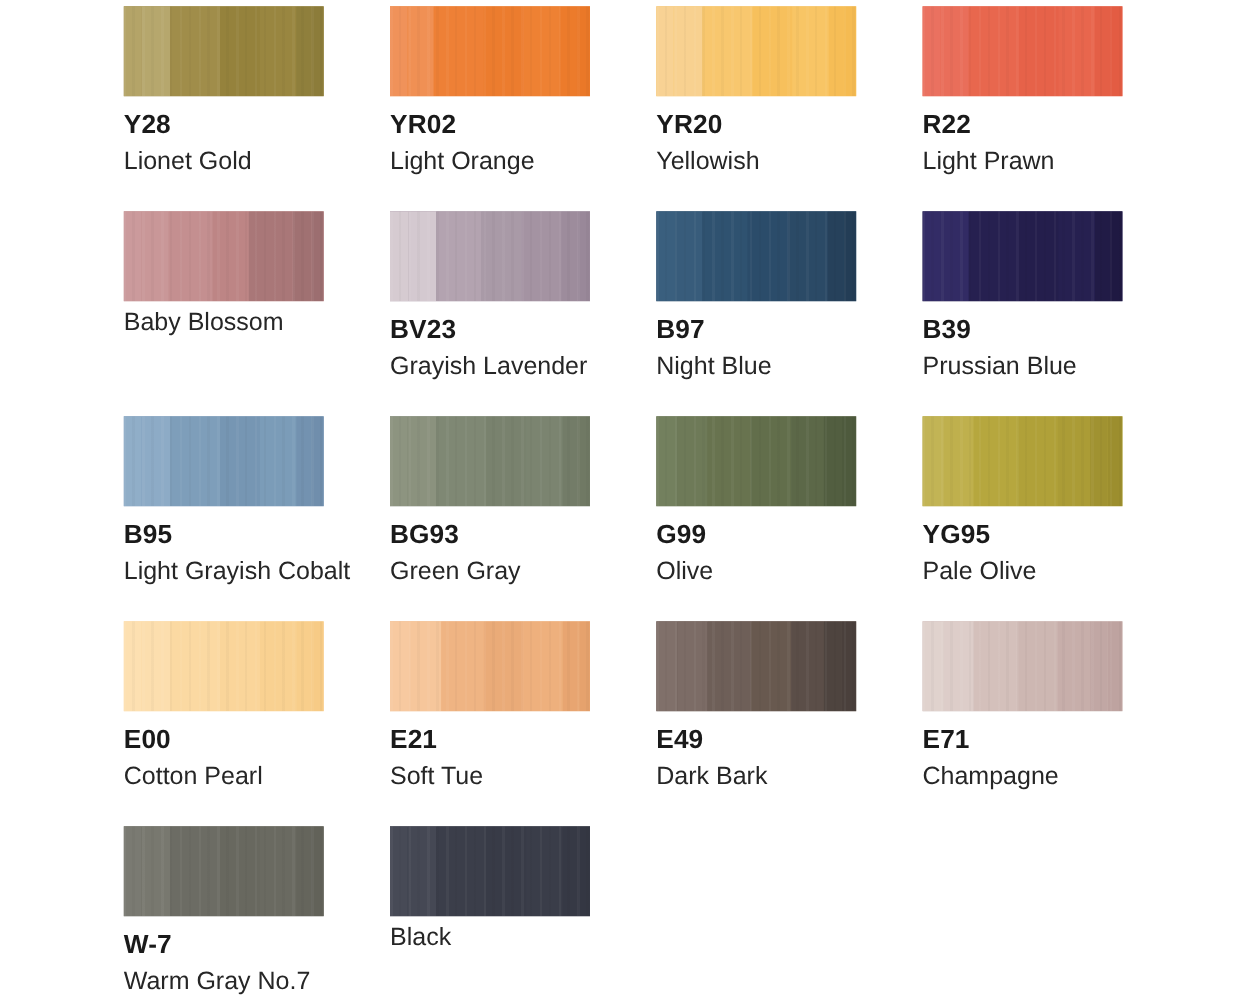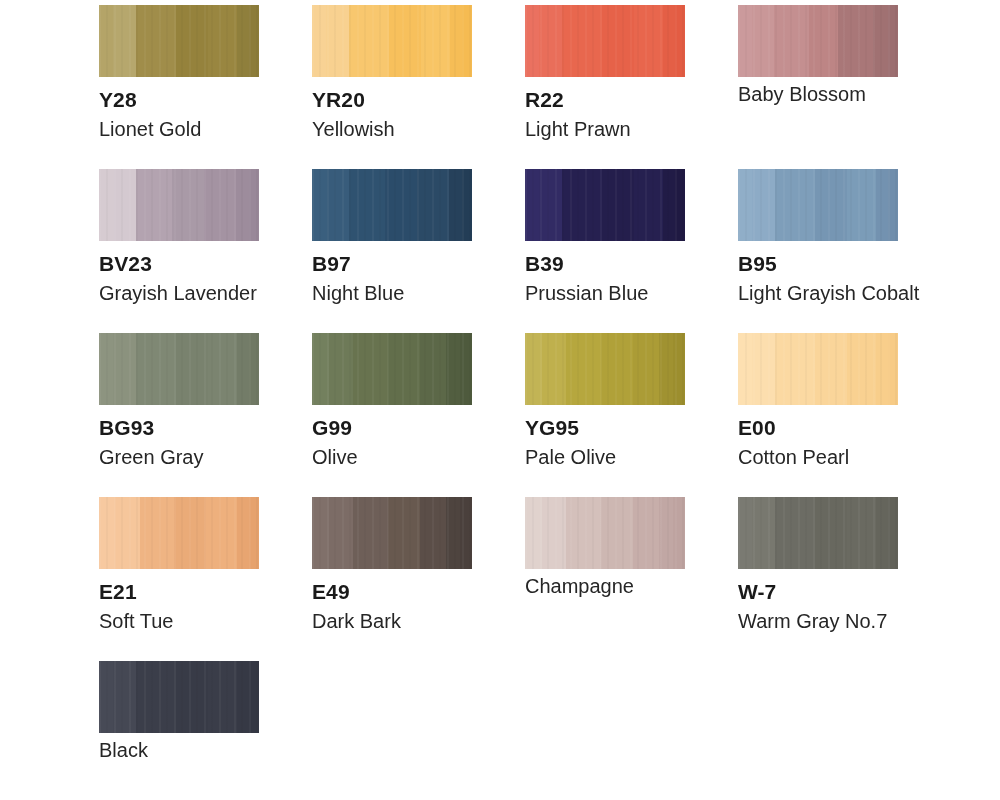--- a/index.html
+++ b/index.html
@@ -93,20 +93,33 @@
         <div class="band" style="background: rgb(160, 141, 74); flex-grow: 25; flex-basis: 0px;"></div>
         <div class="band" style="background: rgb(149, 130, 60); flex-grow: 20; flex-basis: 0px;"></div>
         <div class="band" style="background: rgb(153, 134, 64); flex-grow: 18; flex-basis: 0px;"></div>
         <div class="band" style="background: rgb(143, 127, 60); flex-grow: 8; flex-basis: 0px;"></div>
         <div class="band" style="background: rgb(140, 124, 58); flex-grow: 6; flex-basis: 0px;"></div>
       </div>
       <div class="swatch-code">Y28</div>
       <div class="swatch-name">Lionet Gold</div>
     </div>
     <div class="swatch-cell">
+      <div class="swatch-chip" style="background: rgb(239, 130, 56);">
+        <div class="band" style="background: rgb(240, 146, 90); flex-grow: 9; flex-basis: 0px;"></div>
+        <div class="band" style="background: rgb(240, 144, 84); flex-grow: 13; flex-basis: 0px;"></div>
+        <div class="band" style="background: rgb(238, 128, 54); flex-grow: 25; flex-basis: 0px;"></div>
+        <div class="band" style="background: rgb(236, 124, 46); flex-grow: 20; flex-basis: 0px;"></div>
+        <div class="band" style="background: rgb(238, 129, 51); flex-grow: 18; flex-basis: 0px;"></div>
+        <div class="band" style="background: rgb(236, 123, 43); flex-grow: 8; flex-basis: 0px;"></div>
+        <div class="band" style="background: rgb(234, 120, 40); flex-grow: 7; flex-basis: 0px;"></div>
+      </div>
+      <div class="swatch-code">YR02</div>
+      <div class="swatch-name">Light Orange</div>
+    </div>
+    <div class="swatch-cell">
       <div class="swatch-chip" style="background: rgb(248, 196, 101);">
         <div class="band" style="background: rgb(248, 210, 148); flex-grow: 9; flex-basis: 0px;"></div>
         <div class="band" style="background: rgb(248, 209, 144); flex-grow: 14; flex-basis: 0px;"></div>
         <div class="band" style="background: rgb(248, 199, 110); flex-grow: 25; flex-basis: 0px;"></div>
         <div class="band" style="background: rgb(247, 192, 92); flex-grow: 20; flex-basis: 0px;"></div>
         <div class="band" style="background: rgb(248, 197, 101); flex-grow: 18; flex-basis: 0px;"></div>
         <div class="band" style="background: rgb(246, 189, 86); flex-grow: 8; flex-basis: 0px;"></div>
         <div class="band" style="background: rgb(245, 187, 82); flex-grow: 6; flex-basis: 0px;"></div>
       </div>
       <div class="swatch-code">YR20</div>
@@ -270,20 +283,21 @@
     <div class="swatch-cell">
       <div class="swatch-chip" style="background: rgb(207, 187, 182);">
         <div class="band" style="background: rgb(224, 210, 205); flex-grow: 12; flex-basis: 0px;"></div>
         <div class="band" style="background: rgb(221, 205, 201); flex-grow: 16; flex-basis: 0px;"></div>
         <div class="band" style="background: rgb(212, 192, 187); flex-grow: 24; flex-basis: 0px;"></div>
         <div class="band" style="background: rgb(205, 183, 178); flex-grow: 22; flex-basis: 0px;"></div>
         <div class="band" style="background: rgb(199, 174, 170); flex-grow: 18; flex-basis: 0px;"></div>
         <div class="band" style="background: rgb(193, 167, 164); flex-grow: 10; flex-basis: 0px;"></div>
         <div class="band" style="background: rgb(190, 163, 160); flex-grow: 8; flex-basis: 0px;"></div>
       </div>
+      <div class="swatch-code">E71</div>
       <div class="swatch-name">Champagne</div>
     </div>
     <div class="swatch-cell">
       <div class="swatch-chip" style="background: rgb(106, 106, 98);">
         <div class="band" style="background: rgb(122, 122, 114); flex-grow: 9; flex-basis: 0px;"></div>
         <div class="band" style="background: rgb(120, 120, 111); flex-grow: 14; flex-basis: 0px;"></div>
         <div class="band" style="background: rgb(108, 108, 100); flex-grow: 25; flex-basis: 0px;"></div>
         <div class="band" style="background: rgb(104, 104, 95); flex-grow: 20; flex-basis: 0px;"></div>
         <div class="band" style="background: rgb(106, 106, 97); flex-grow: 18; flex-basis: 0px;"></div>
         <div class="band" style="background: rgb(101, 101, 92); flex-grow: 8; flex-basis: 0px;"></div>

